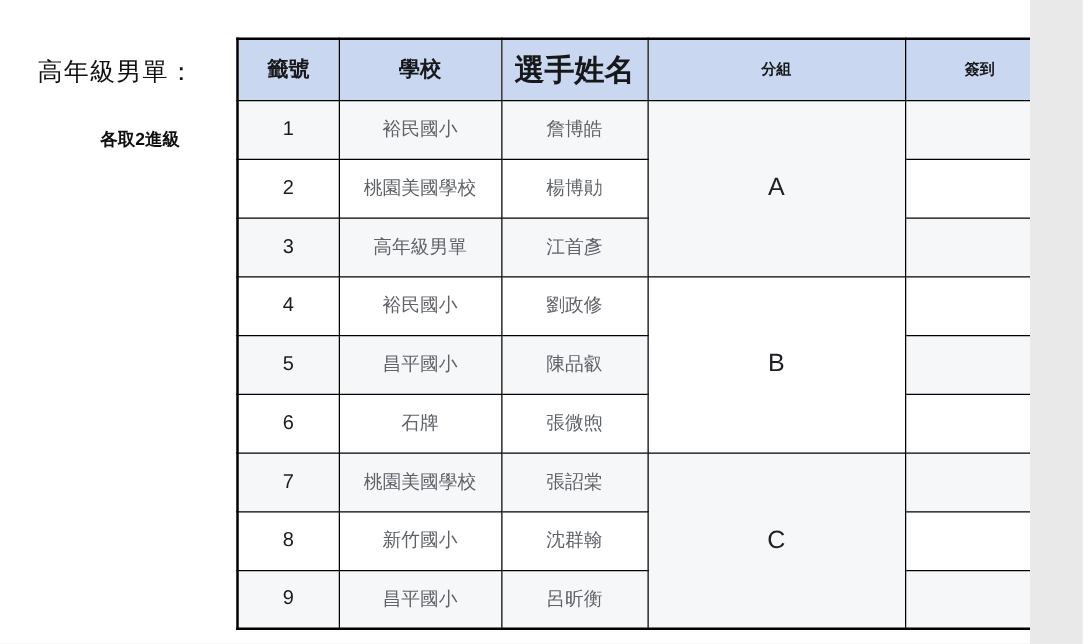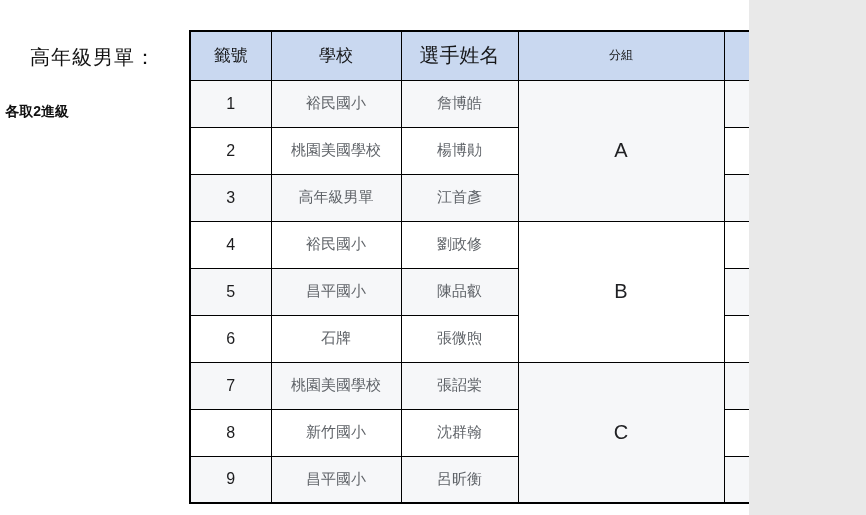--- a/index.html
+++ b/index.html
@@ -8,21 +8,21 @@
     --border:#000000;
     --muted-text:#5f6368;
     --dark-text:#1c1c1e;
     --page-bg:#ffffff;
   }
   *{margin:0;padding:0;box-sizing:border-box;}
   html,body{background:#e9e9e9;}
   body{font-family:"Liberation Sans","DejaVu Sans",sans-serif;}
   .screen{
     position:relative;
-    width:749px;height:515px;
+    width:824px;height:515px;
     background:var(--page-bg);
     overflow:hidden;
   }
   .sheet-title{
     position:absolute;
     left:30px;top:44px;
     font-size:20px;
     letter-spacing:1px;
     color:#111111;
   }
@@ -49,25 +49,25 @@
     border:1px solid var(--border);
     text-align:center;
     vertical-align:middle;
     overflow:hidden;
     white-space:nowrap;
   }
   thead tr{height:49px;}
   tbody tr{height:47px;}
   th{
     background:var(--header-bg);
-    font-weight:normal;
+    font-weight:bold;
     color:#17181a;
     font-size:17px;
   }
-  th.h-player{font-size:20px;}
+  th.h-player{font-size:24px;}
   th.h-group, th.h-signin{font-size:12px;}
   tbody tr:nth-child(odd) td{background:var(--alt-row-bg);}
   td.td-no{font-size:16px;color:var(--dark-text);}
   td.td-school, td.td-player{font-size:15px;color:var(--muted-text);}
   td.td-group{font-size:20px;color:#202124;}
 </style>
 </head>
 <body>
 
 <div class="screen">

